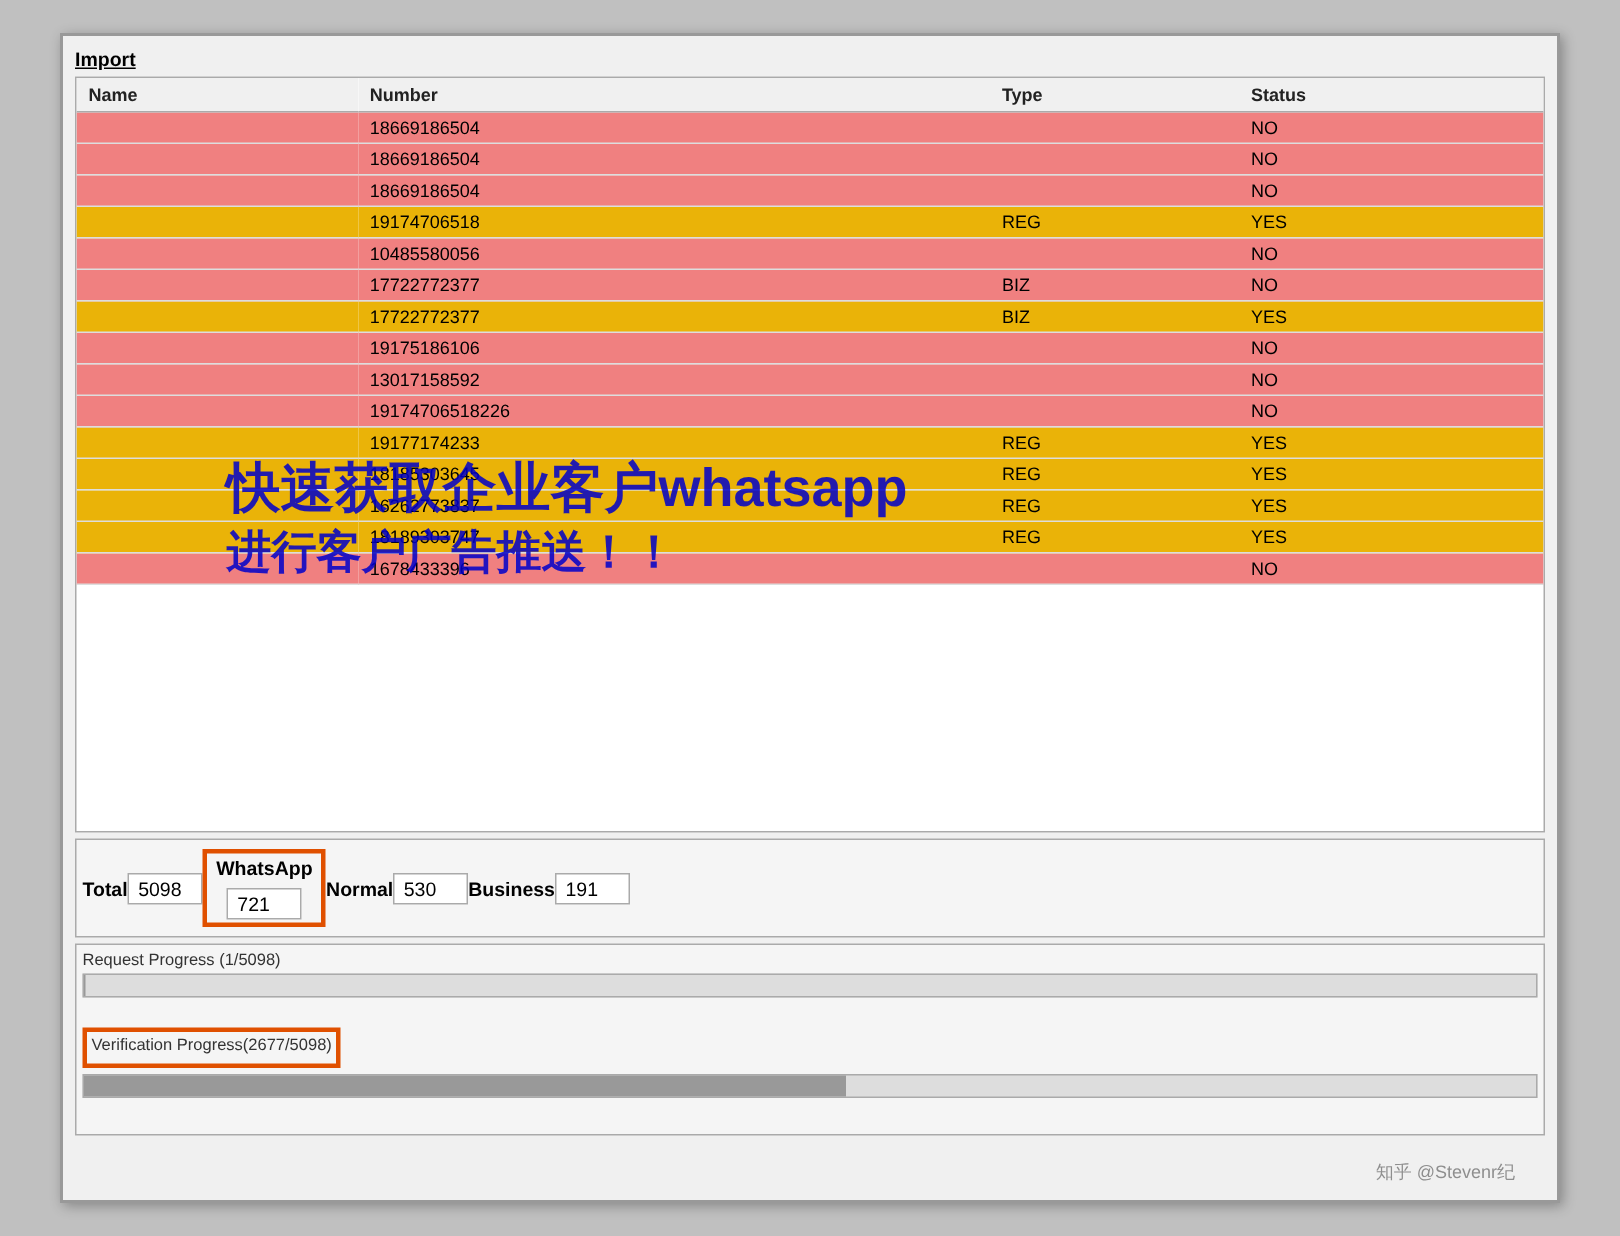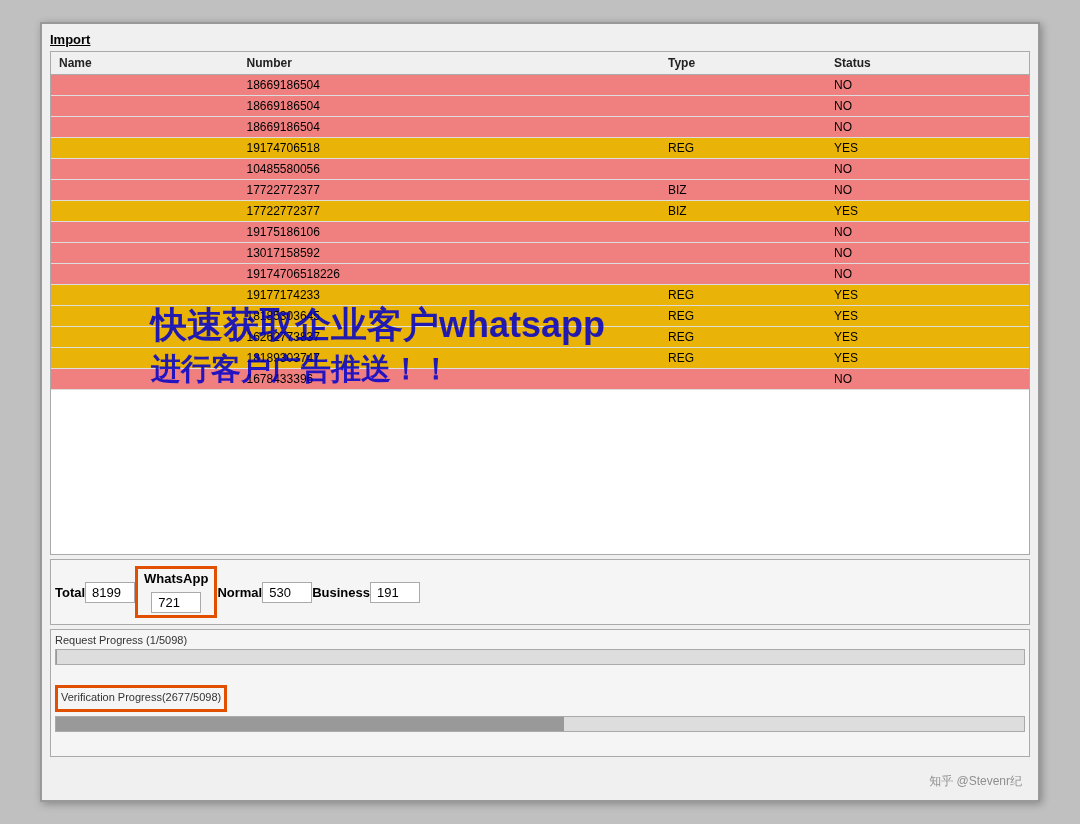--- a/index.html
+++ b/index.html
@@ -208,21 +208,21 @@
     }
     .import-label {
       font-size: 13px;
       font-weight: bold;
       margin-bottom: 4px;
       text-decoration: underline;
     }
     .zhihu-watermark {
       position: absolute;
       bottom: 10px;
-      right: 16px;
+      right: 28px;
       font-size: 12px;
       color: #666;
       opacity: 0.7;
     }
   </style>
 </head>
 <body>
 
 <div class="window">
   <div class="import-label">Import</div>
@@ -332,21 +332,21 @@
         </tbody>
     </table>
     <div class="watermark">
       <div>快速获取企业客户whatsapp</div>
       <div class="watermark-sub">进行客户广告推送！！</div>
     </div>
   </div>
 
   <div class="stats-row">
     <span class="stats-label">Total</span>
-    <span class="stats-value">8199</span>
+    <span class="stats-value">5098</span>
     <div class="stats-highlight">
       <span class="stats-label">WhatsApp</span>
       <span class="stats-value">721</span>
     </div>
     <span class="stats-label">Normal</span>
     <span class="stats-value">530</span>
     <span class="stats-label">Business</span>
     <span class="stats-value">191</span>
   </div>
 

